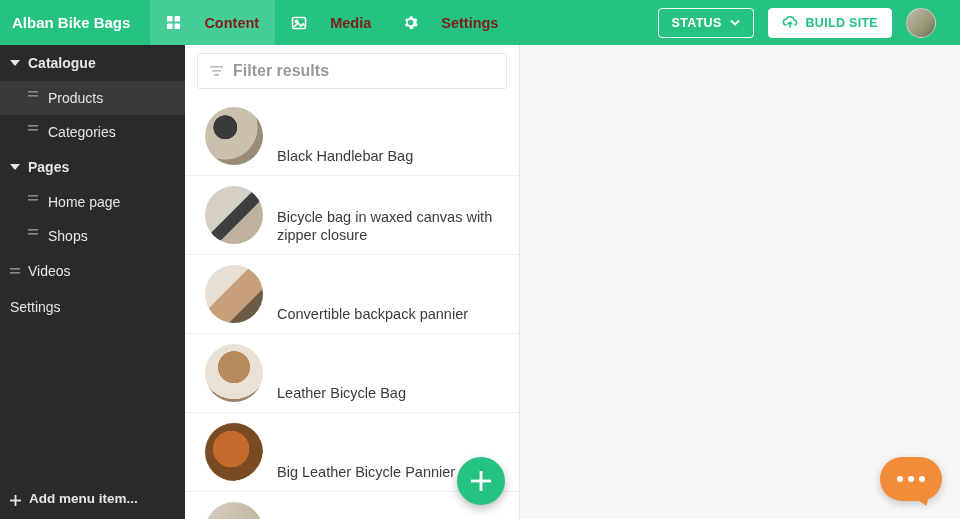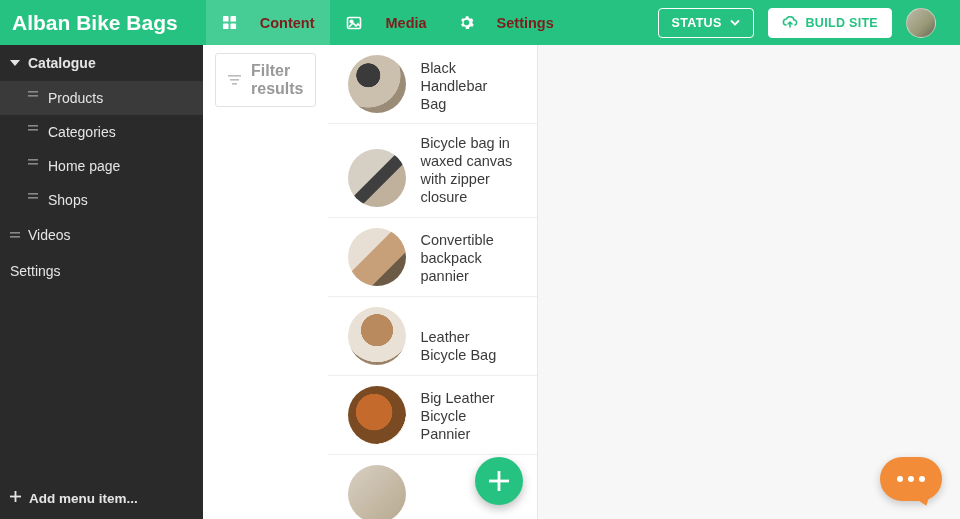--- a/index.html
+++ b/index.html
@@ -1,44 +1,44 @@
 <!DOCTYPE html>
 <html><head>
   <meta charset="utf-8">
   <style>
     * { box-sizing: border-box; margin: 0; padding: 0; }
     body { font-family: -apple-system, BlinkMacSystemFont, "Segoe UI", Helvetica, Arial, sans-serif; width: 960px; height: 519px; overflow: hidden; background: #f5f5f5; position: relative; }
 
     
     .topbar { height: 45px; background: #26c281; display: flex; align-items: center; color: #fff; }
-    .brand { font-weight: 700; font-size: 21px; padding: 0 28px 0 12px; white-space: nowrap; }
+    .brand { font-weight: 700; font-size: 15px; padding: 0 20px 0 12px; white-space: nowrap; }
     .topnav { display: flex; height: 100%; }
     .topnav-item { display: flex; align-items: center; gap: 23px; padding: 0 16px; height: 100%; font-size: 14.5px; font-weight: 600; cursor: pointer; color: #7f1d1d; }
     .topnav-item.active { background: #46cd95; }
     .topnav-spacer { flex: 1; }
     .topbar-right { display: flex; align-items: center; gap: 14px; padding-right: 24px; }
     .btn { border: 1.5px solid #fff; background: transparent; color: #fff; font-weight: 700; font-size: 12.5px; letter-spacing: 0.3px; padding: 7px 13px; border-radius: 4px; display: inline-flex; align-items: center; gap: 8px; cursor: pointer; }
     .btn.solid { background: #fff; color: #26c281; }
     .avatar { width: 30px; height: 30px; border-radius: 50%; background: linear-gradient(135deg,#bba 0%, #997 60%, #665 100%); border: 1px solid rgba(255,255,255,0.5); }
 
     
     .main { display: flex; height: calc(519px - 45px); }
 
     
-    .sidebar { width: 203px; background: #2a2a2a; color: #e5e5e5; display: flex; flex-direction: column; font-size: 14px; }
+    .sidebar { width: 185px; background: #2a2a2a; color: #e5e5e5; display: flex; flex-direction: column; font-size: 14px; }
     .side-section { display: flex; align-items: center; gap: 8px; padding: 10px 10px; font-weight: 600; cursor: pointer; }
     .side-item { display: flex; align-items: flex-start; gap: 10px; padding: 9px 10px 9px 28px; cursor: pointer; }
     .side-item.active { background: #3a3a3a; }
     .side-item .drag { color: #888; }
     .side-top { display: flex; align-items: center; gap: 8px; padding: 10px 10px; cursor: pointer; }
     .sidebar-spacer { flex: 1; }
-    .sidebar-footer { padding: 11px 10px 13px; font-weight: 600; font-size: 13.5px; display: flex; align-items: flex-start; gap: 8px; cursor: pointer; }
-
-    
-    .content-col { width: 335px; background: #fff; border-right: 1px solid #e7e7e7; display: flex; flex-direction: row; position: relative; }
+    .sidebar-footer { padding: 11px 10px 13px; font-weight: 600; font-size: 13.5px; display: flex; align-items: flex-end; gap: 8px; cursor: pointer; }
+
+    
+    .content-col { width: 335px; background: #fff; border-right: 1px solid #e7e7e7; display: flex; flex-direction: column; position: relative; }
     .filter-wrap { padding: 8px 12px; }
     .filter { display: flex; align-items: center; gap: 10px; border: 1px solid #e2e2e2; border-radius: 3px; padding: 8px 12px; color: #999; cursor: text; }
     .list { overflow-y: auto; }
     .list-row { display: flex; align-items: flex-end; gap: 14px; padding: 10px 20px; border-bottom: 1px solid #eee; cursor: pointer; }
     .thumb { width: 58px; height: 58px; border-radius: 50%; flex-shrink: 0; background: #ccc; }
     .thumb.t1 { background: radial-gradient(circle at 35% 35%, #3a3a3a 0 22%, #cbbfae 23% 60%, #9a8c76 61% 100%); }
     .thumb.t2 { background: linear-gradient(135deg,#d6cfc4 0 45%, #3f3f3f 46% 60%, #bfb19c 61% 100%); }
     .thumb.t3 { background: linear-gradient(135deg,#e7dfd3 0 40%, #c7a079 41% 70%, #6b5a46 71% 100%); }
     .thumb.t4 { background: radial-gradient(circle at 50% 40%, #b98a5e 0 35%, #e9e1d5 36% 70%, #9c8367 71% 100%); }
     .thumb.t5 { background: radial-gradient(circle at 45% 45%, #c46a2d 0 40%, #7a4a22 41% 70%, #efe7da 71% 100%); }
@@ -140,20 +140,28 @@
     <div class="side-item">
       <span class="drag ico">
           <svg width="10" height="8" viewBox="0 0 10 8" fill="#888">
             <rect y="1" width="10" height="1.6"></rect>
             <rect y="5" width="10" height="1.6"></rect>
           </svg>
         </span>
       <span>Categories</span>
     </div>
 
+    <div class="side-section">
+      <span class="ico">
+          <svg width="10" height="8" viewBox="0 0 10 8" fill="#e5e5e5">
+            <path d="M0 1h10L5 7z"></path>
+          </svg>
+        </span>
+      <span>Pages</span>
+    </div>
     <div class="side-item">
       <span class="drag ico">
           <svg width="10" height="8" viewBox="0 0 10 8" fill="#888">
             <rect y="1" width="10" height="1.6"></rect>
             <rect y="5" width="10" height="1.6"></rect>
           </svg>
         </span>
       <span>Home page</span>
     </div>
     <div class="side-item">

